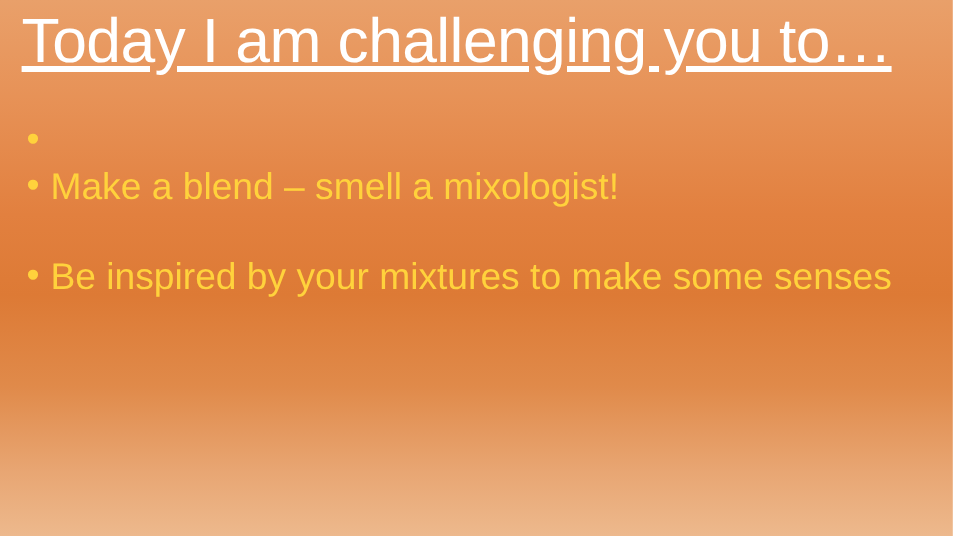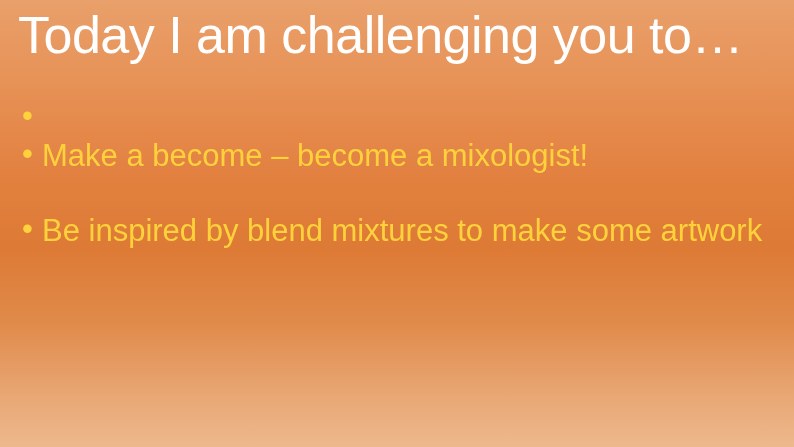--- a/index.html
+++ b/index.html
@@ -31,20 +31,21 @@
     position: absolute;
     left: 18px;
     top: 8px;
     width: 760px;
     color: #ffffff;
     font-size: 52px;
     line-height: 1.06;
     font-weight: normal;
     letter-spacing: -0.5px;
     white-space: nowrap;
+    text-decoration: underline;
   }
   .body-list {
     position: absolute;
     left: 22px;
     top: 100px;
     width: 750px;
     margin: 0;
     padding: 0;
     list-style: none;
     color: #ffd23c;
@@ -74,21 +75,21 @@
 <div class="slide">
 
   <div class="slide-title">Today I am challenging you to…</div>
 
   <ul class="body-list">
     <li>
       <span class="bullet">•</span>
     </li>
     <li>
       <span class="bullet">•</span>
-      <span>Make a become – become a mixologist!</span>
+      <span>Make a blend – smell a mixologist!</span>
     </li>
     <li class="last">
       <span class="bullet">•</span>
-      <span>Be inspired by blend mixtures to make some artwork</span>
+      <span>Be inspired by your mixtures to make some senses</span>
     </li>
   </ul>
 
 </div>
 
 </body></html>

